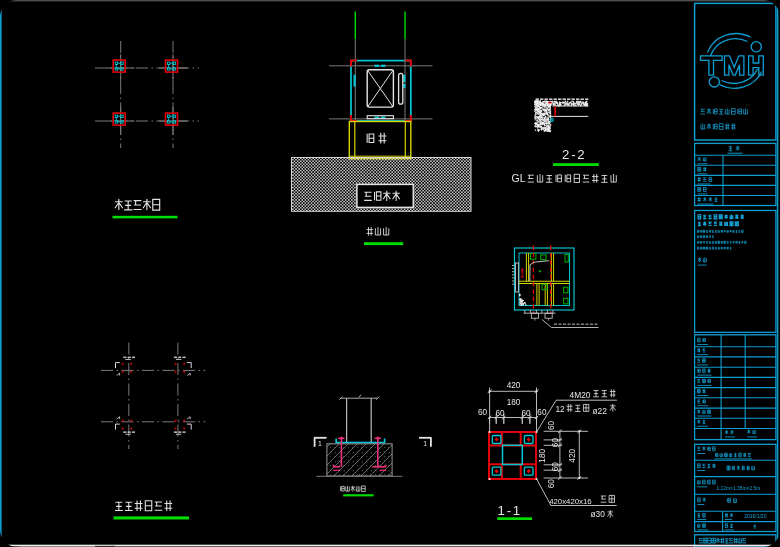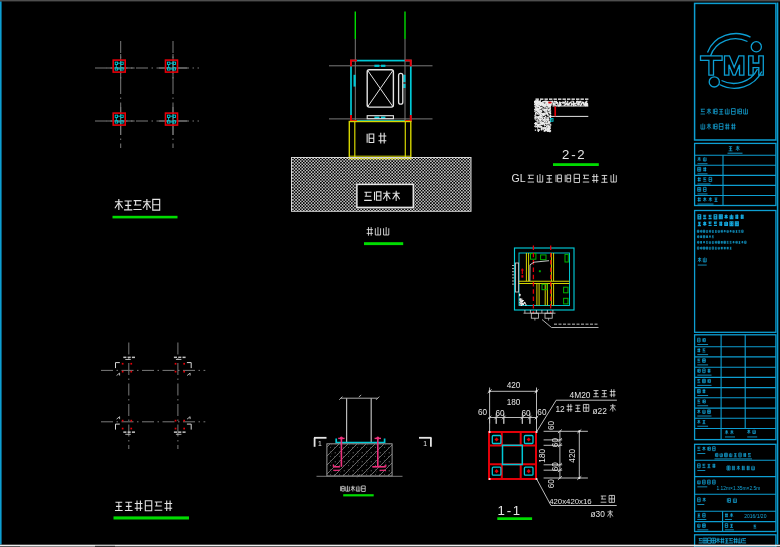--- a/index.html
+++ b/index.html
@@ -1,14 +1,14 @@
 <!DOCTYPE html>
 <html><head><meta charset="utf-8"><style>
 html,body{margin:0;padding:0;background:#000;}
-#c{position:relative;width:780px;height:547px;background:#000;overflow:hidden;transform:translateZ(0);}
+#c{position:relative;width:780px;height:547px;background:#000;overflow:hidden;transform:translateZ(0);border-radius:17px;}
 svg text{font-family:"Liberation Sans",sans-serif;}
 </style></head><body>
 <div id="c">
 <svg width="780" height="547" viewBox="0 0 780 547">
 <defs>
 <pattern id="net" width="3.1" height="3.1" patternUnits="userSpaceOnUse">
  <path d="M0,3.1 L3.1,0 M0,0 L3.1,3.1" stroke="#d2d2d2" stroke-width="0.72"></path>
 </pattern>
 <pattern id="net2" width="2.4" height="2.4" patternUnits="userSpaceOnUse">
  <path d="M0,2.4 L2.4,0 M0,0 L2.4,2.4" stroke="#dedede" stroke-width="0.55"></path>

